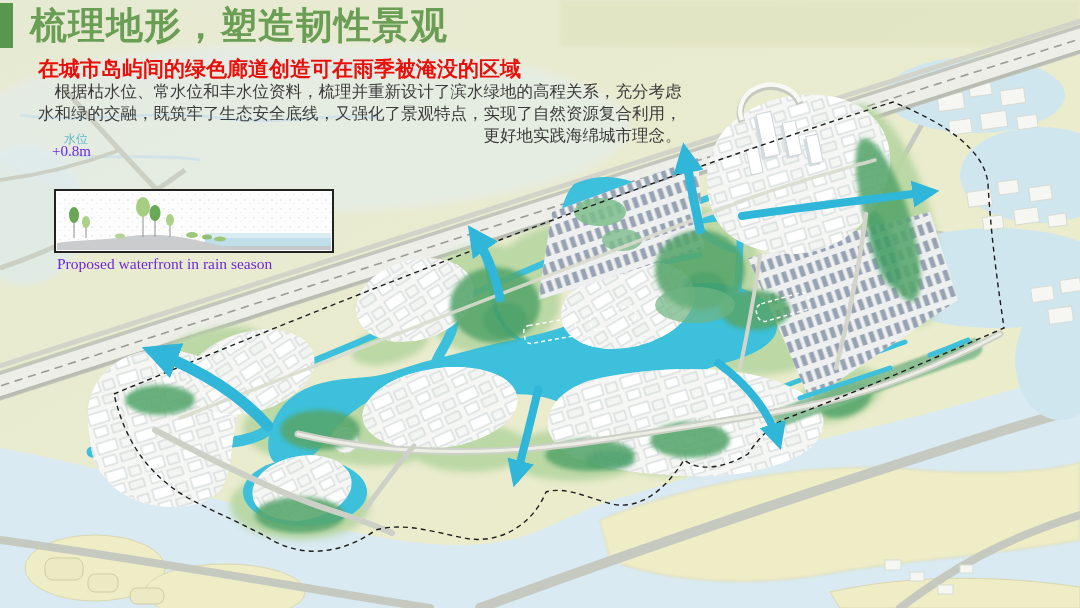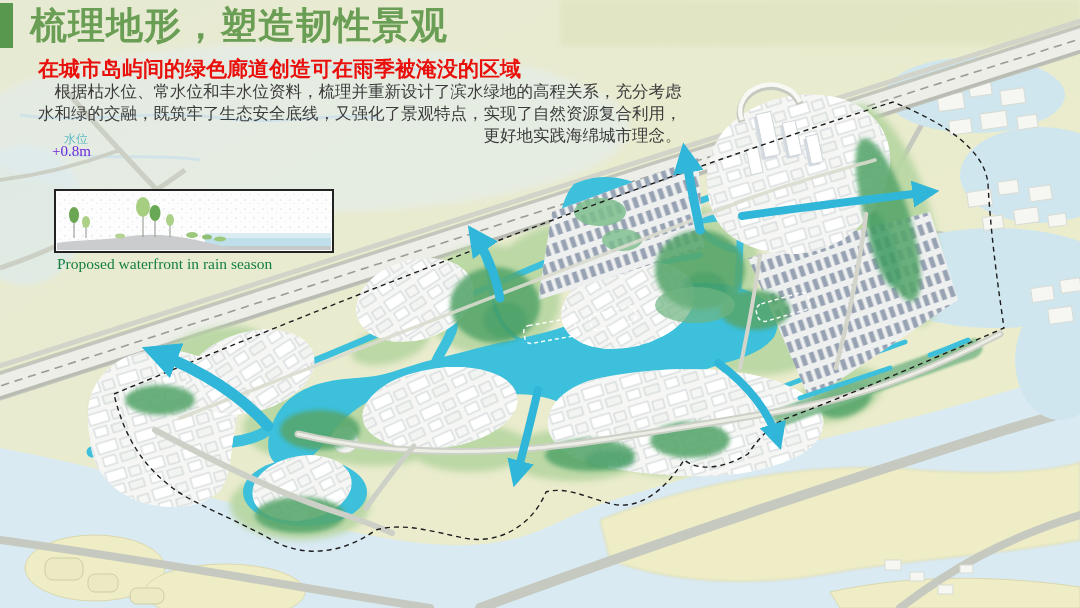--- a/index.html
+++ b/index.html
@@ -6,21 +6,21 @@
   #stage{position:relative;width:1080px;height:608px;overflow:hidden;
          font-family:Liberation Serif, serif;background:#e9ebce;text-align:right;}
   #stage svg{position:absolute;left:0;top:0;}
   .txt{position:absolute;z-index:5;white-space:nowrap;}
   #accentBar{position:absolute;left:0;top:3px;width:13px;height:45px;background:#58974e;z-index:5;}
   #title{left:30px;top:1px;font-size:37px;font-weight:800;color:#6a9e55;letter-spacing:1px;}
   #subtitle{left:38px;top:55px;font-size:21px;font-weight:700;color:#e90f0b;}
   #body{left:38px;top:81px;font-size:16.5px;line-height:22px;color:#3b3b3b;font-weight:500;}
   #lblWater{left:29px;top:131px;font-size:12px;color:#44aebd;opacity:.85;margin-left:35px;}
   #lblElev{left:52px;top:143px;font-size:15px;color:#6d28d9;}
-  #insetCaption{left:57px;top:255px;font-size:15.5px;color:#15803d;}
+  #insetCaption{left:57px;top:255px;font-size:15.5px;color:#6d28d9;}
 </style>
 </head>
 <body>
 
 <div id="stage">
 
 <svg width="1080" height="608" viewBox="0 0 1080 608">
   <defs>
     <linearGradient id="landG" x1="0" y1="0" x2="1" y2="1">
       <stop offset="0" stop-color="#e7ead3"></stop>

